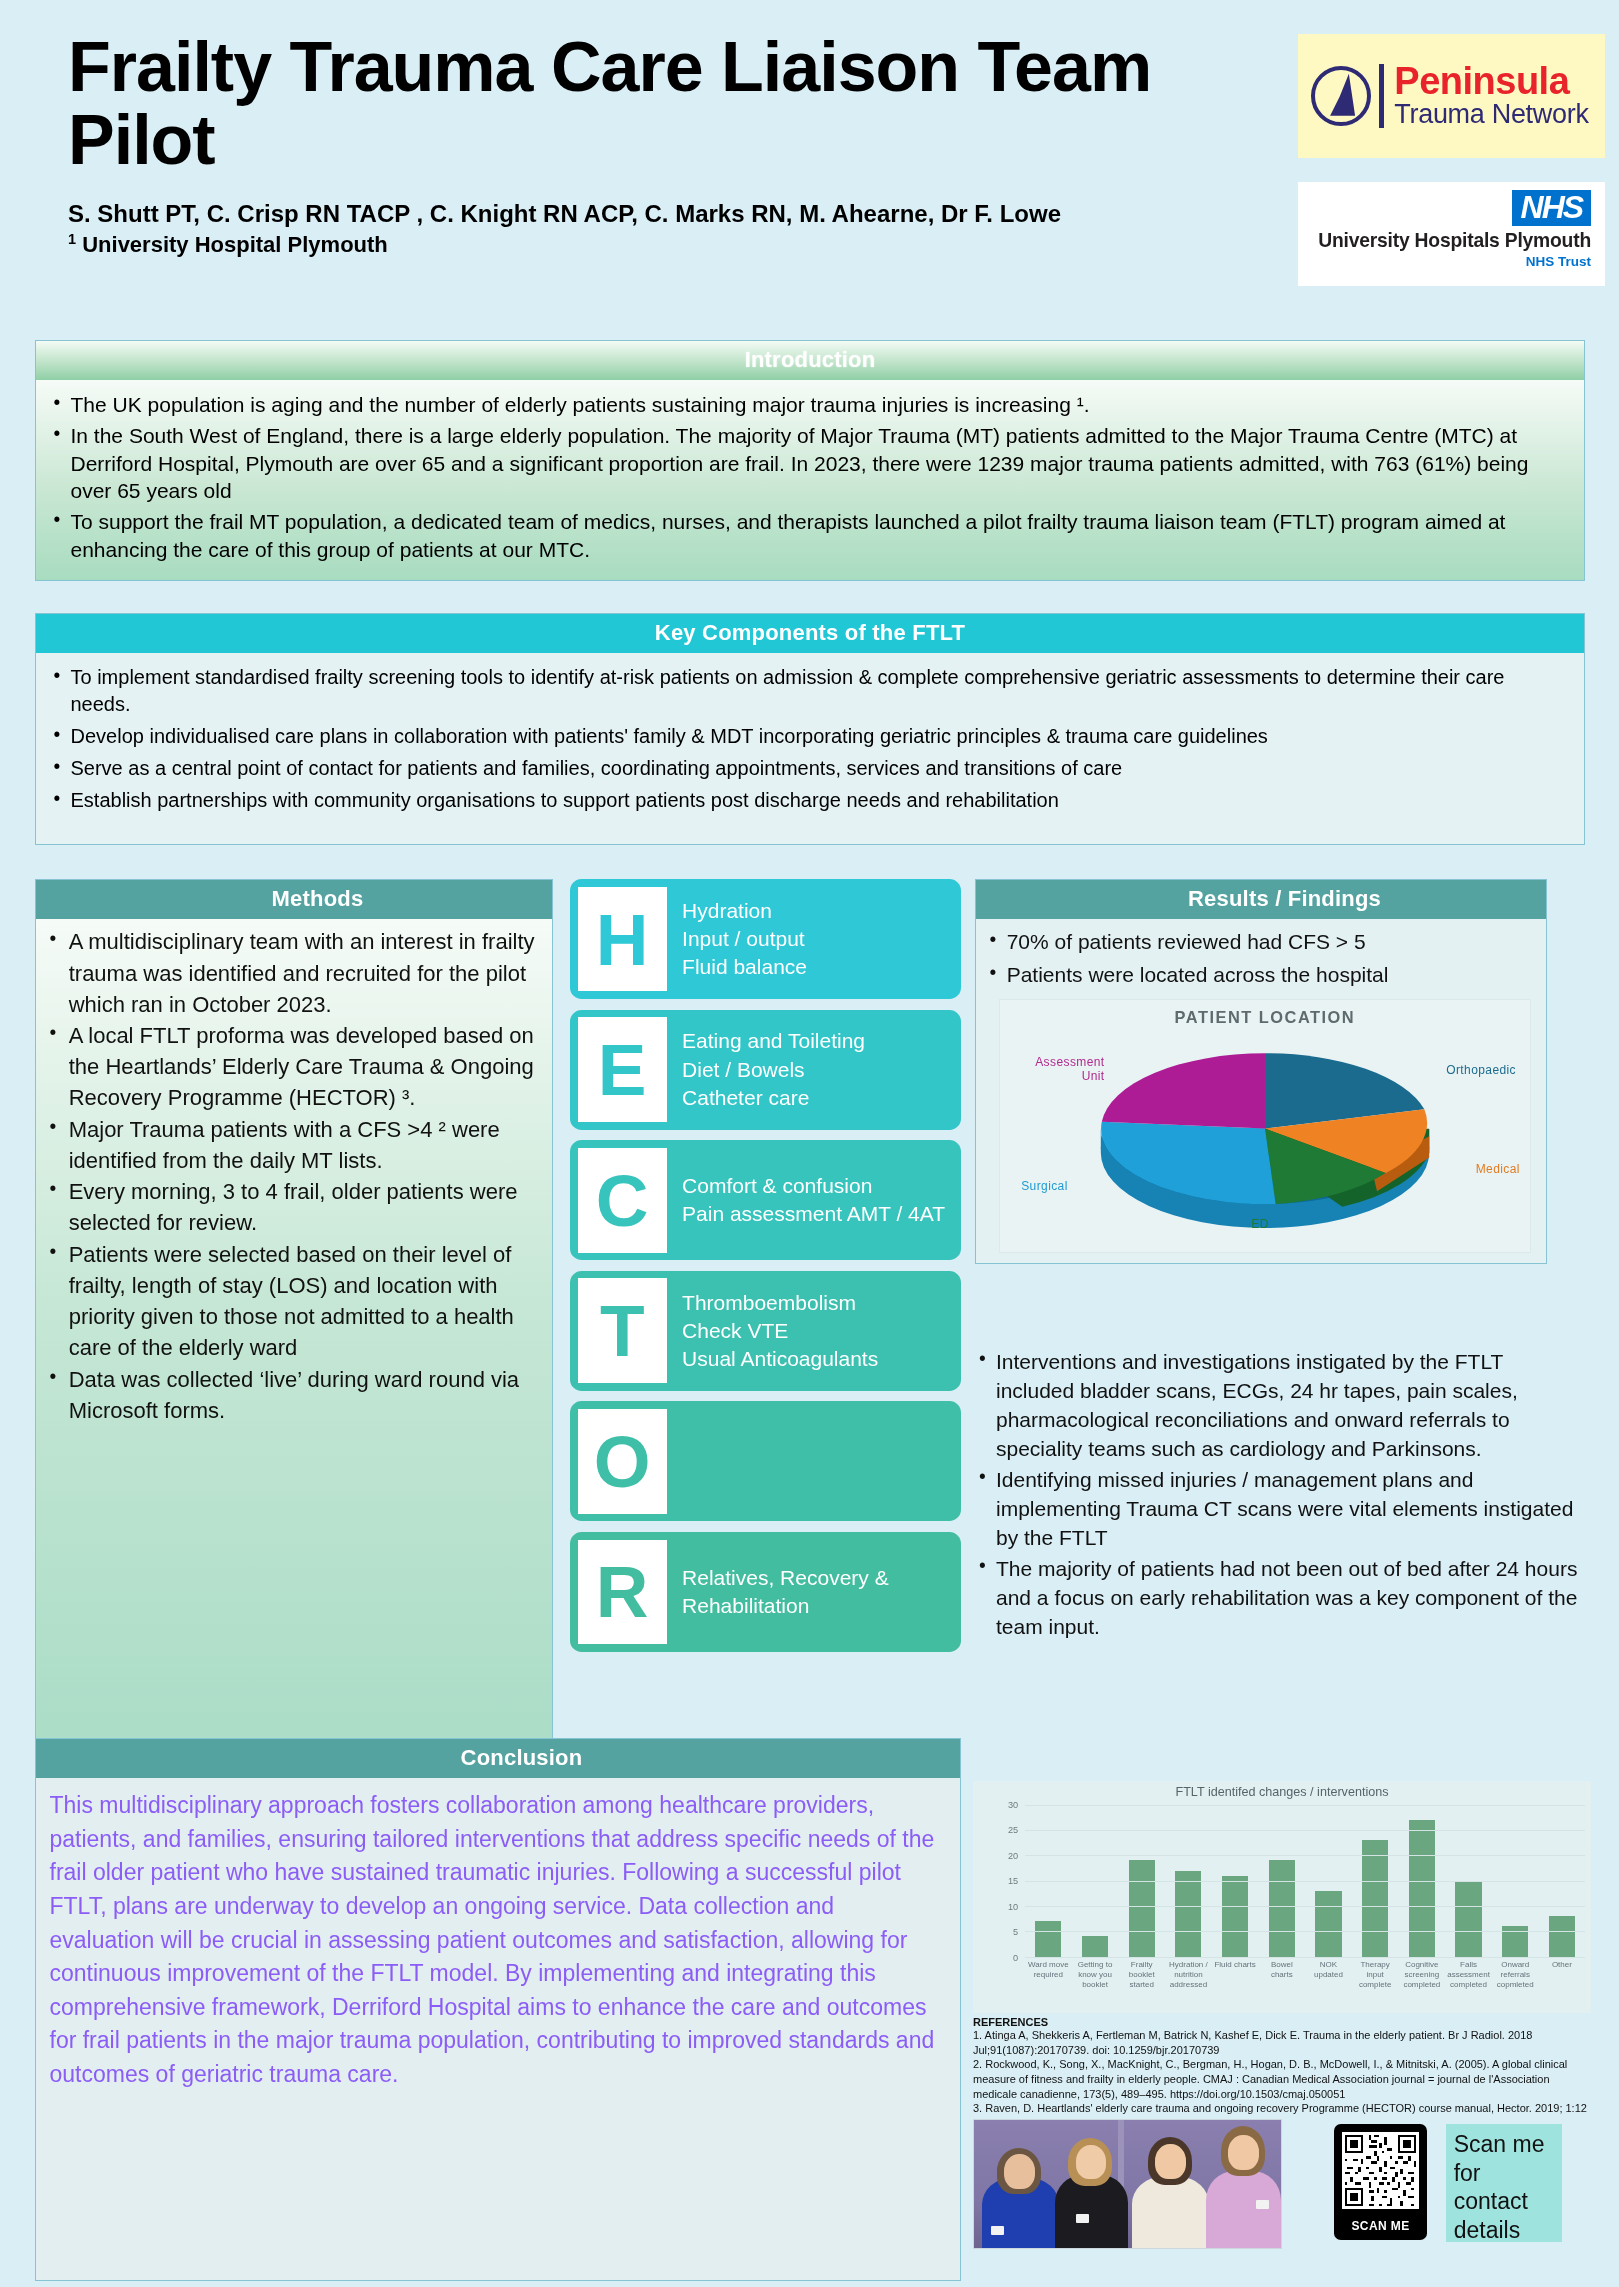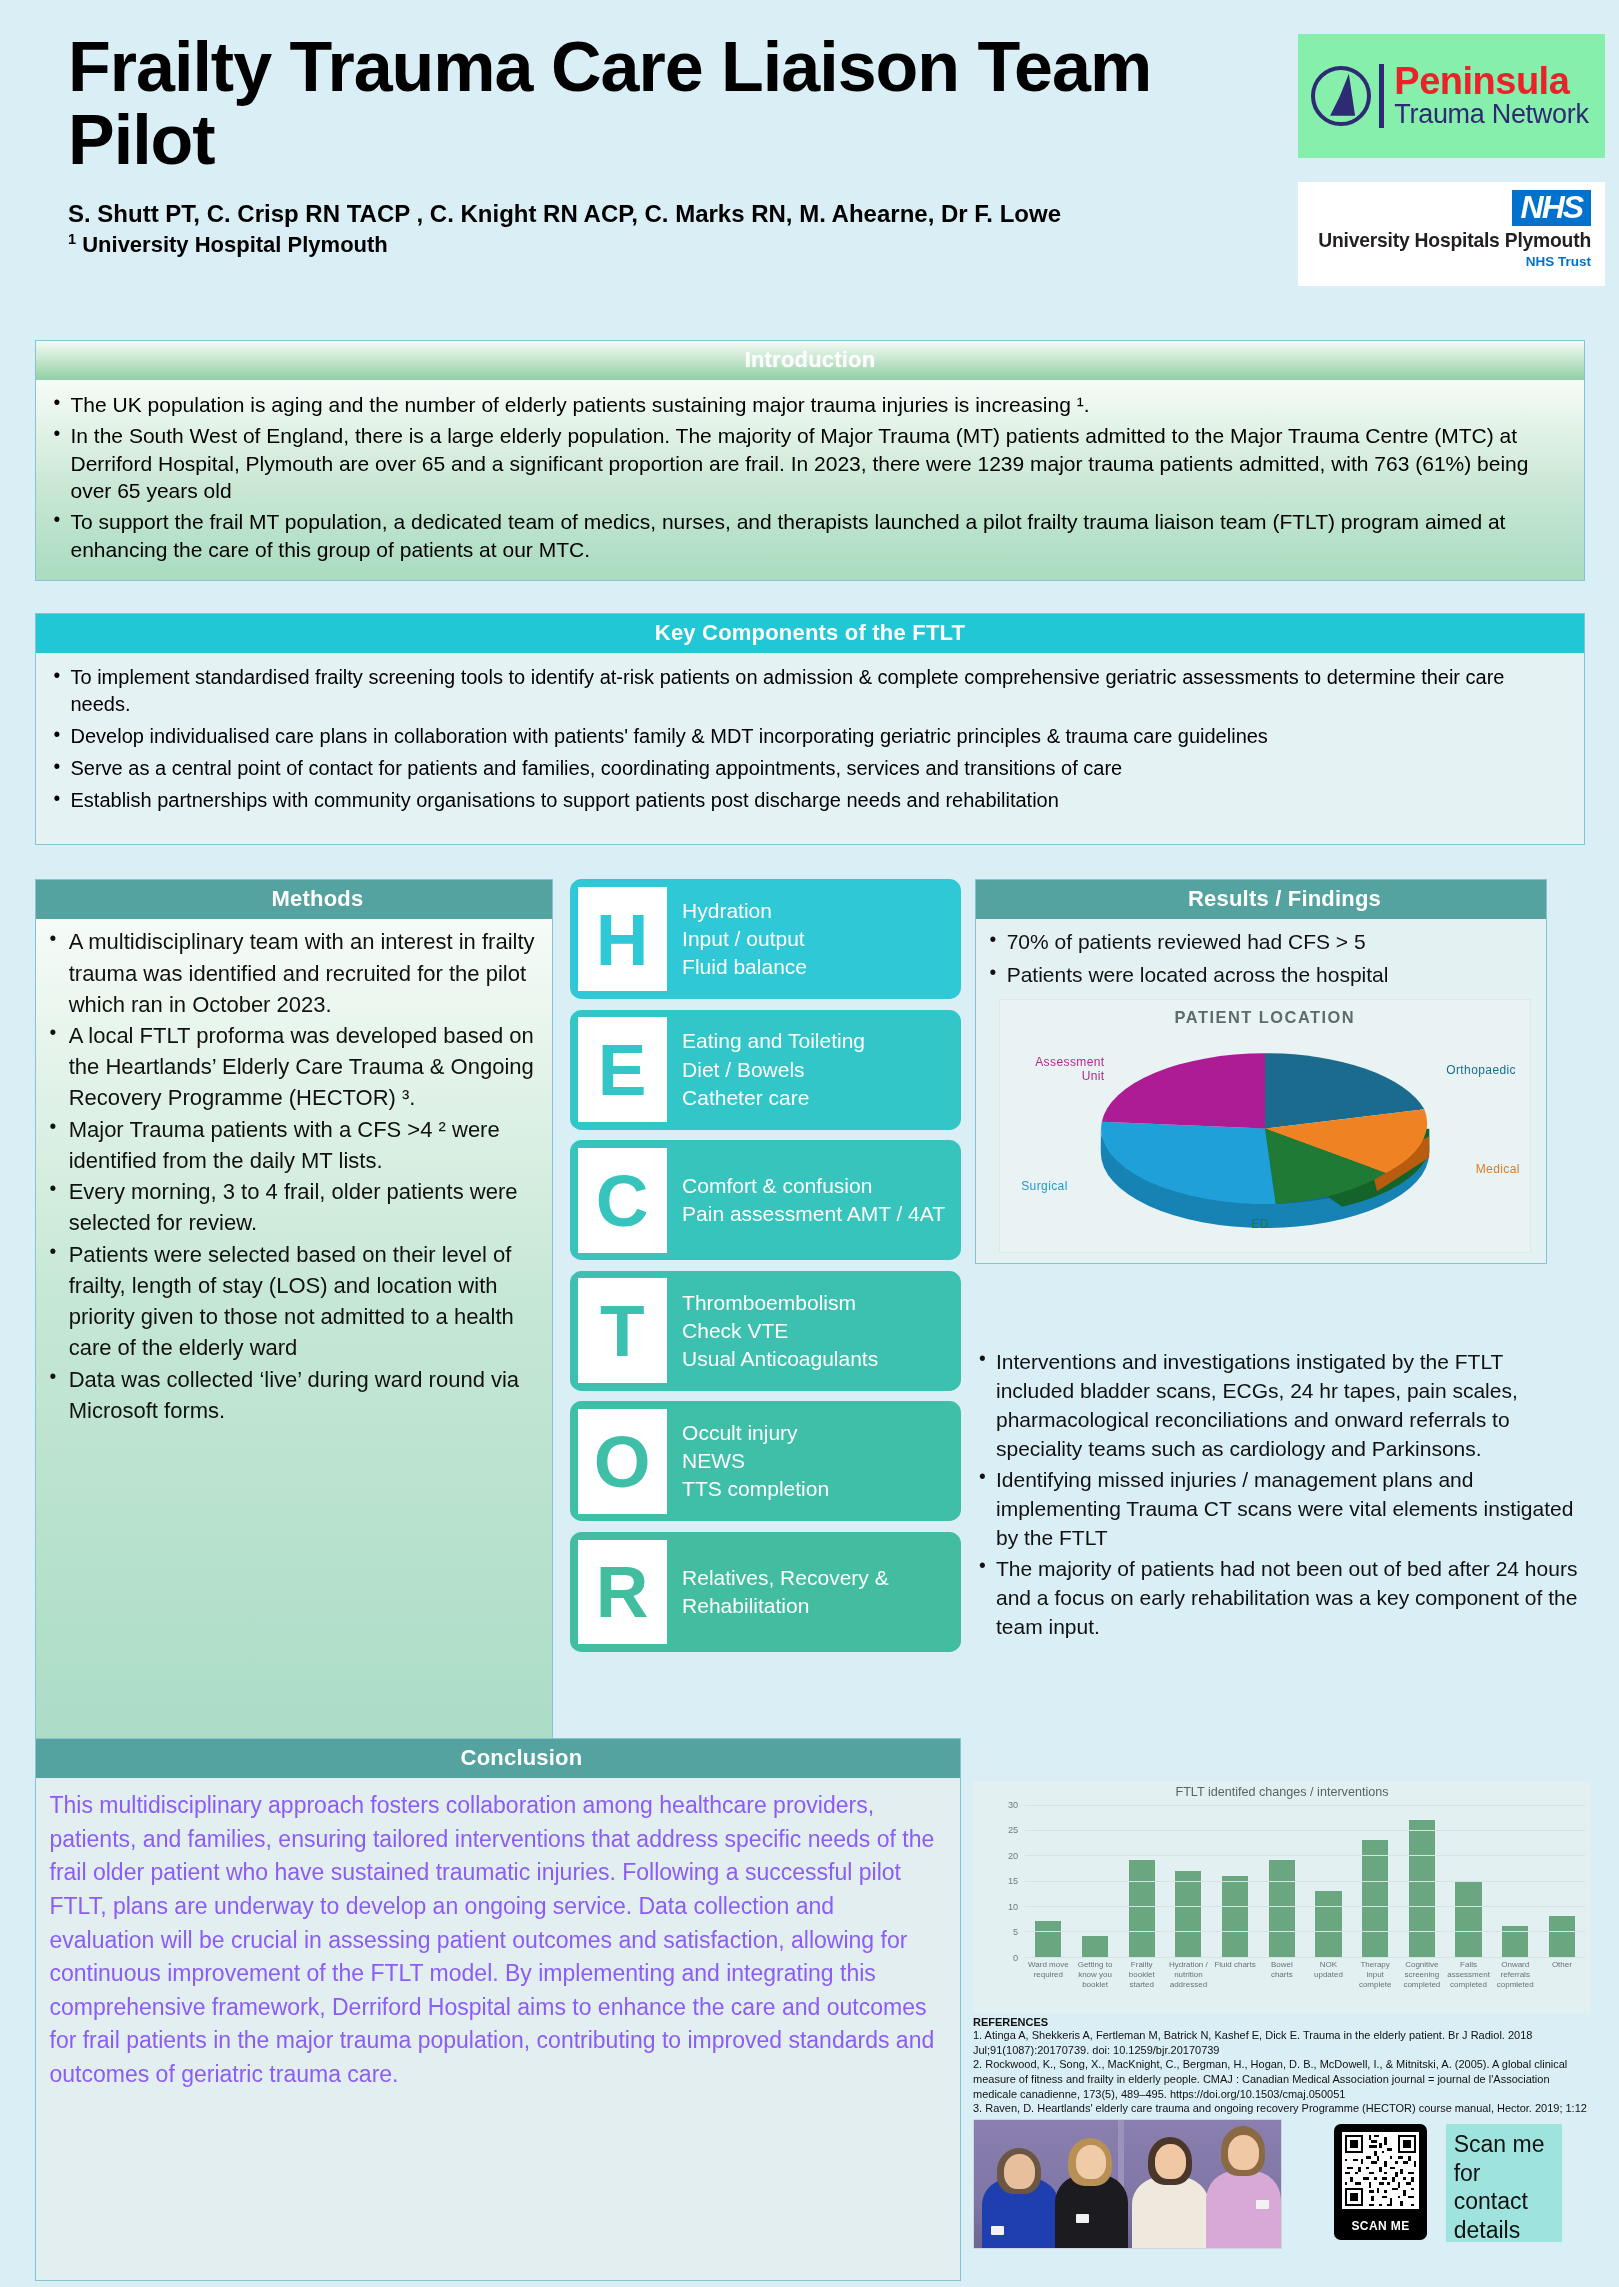--- a/index.html
+++ b/index.html
@@ -22,21 +22,21 @@
     color: #000;
     max-width: 1139px;
   }
   .authors { margin-top: 21px; font-size: 24px; font-weight: bold; color: #000; line-height: 1.3; }
   .affil { font-size: 22px; font-weight: bold; color: #000; margin-top: 1.9px; }
   .affil sup { font-size: 14.5px; }
 
   .logo-box { position: absolute; background:#fff; }
   #logo-peninsula {
     right: 14.5px; top: 34px; width: 307px; height: 124px;
-    background:#86efac; display:flex; align-items:center; padding-left:11.6px;
+    background:#fef9c3; display:flex; align-items:center; padding-left:11.6px;
   }
   .pen-mark { width: 64px; height: 64px; position: relative; flex: 0 0 auto;}
   .pen-circle { position:absolute; inset:1.9px; border:4.8px solid #2e2a74; border-radius:50%; }
   .pen-sail {
     position:absolute; left:21px; top:9.7px; width:25px; height:42px;
     background:#2e2a74;
     clip-path: polygon(75% 0%, 100% 100%, 0% 100%, 38% 55%);
   }
   .pen-bar { width:4.8px; height:64px; background:#2e2a74; margin:0 10.6px 0 5.8px; }
   .pen-text .pen-top { font-size:38px; font-weight:bold; color:#e8232a; line-height:0.98; letter-spacing:-0.5px;}
@@ -254,25 +254,20 @@
   <div class="hector-card" style="background:#3cc1b1">
     <div class="hector-letter" style="color:#3cc1b1">T</div>
     <div class="hector-lines">
       <div>Thromboembolism</div>
       <div>Check VTE</div>
       <div>Usual Anticoagulants</div>
     </div>
   </div>
   <div class="hector-card" style="background:#3fbfa8">
     <div class="hector-letter" style="color:#3fbfa8">O</div>
-    <div class="hector-lines">
-      <div>Occult injury</div>
-      <div>NEWS</div>
-      <div>TTS completion</div>
-    </div>
   </div>
   <div class="hector-card" style="background:#43bd9f">
     <div class="hector-letter" style="color:#43bd9f">R</div>
     <div class="hector-lines">
       <div>Relatives, Recovery &amp; Rehabilitation</div>
     </div>
   </div>
 </div>
 
 <section class="panel" id="results">

